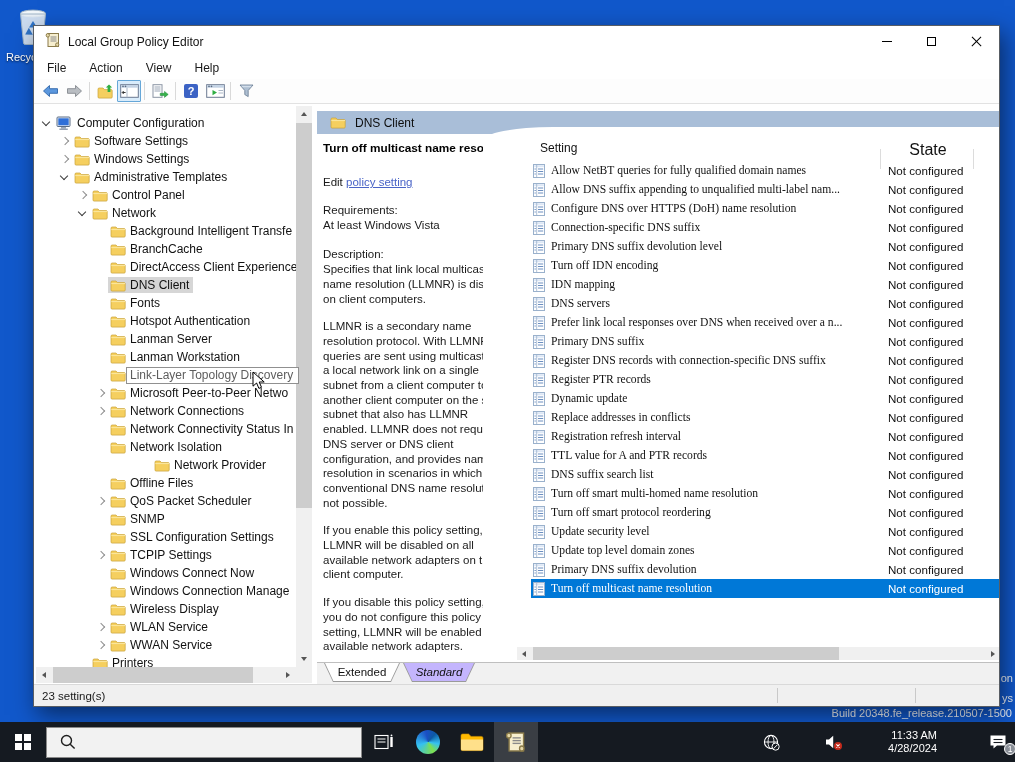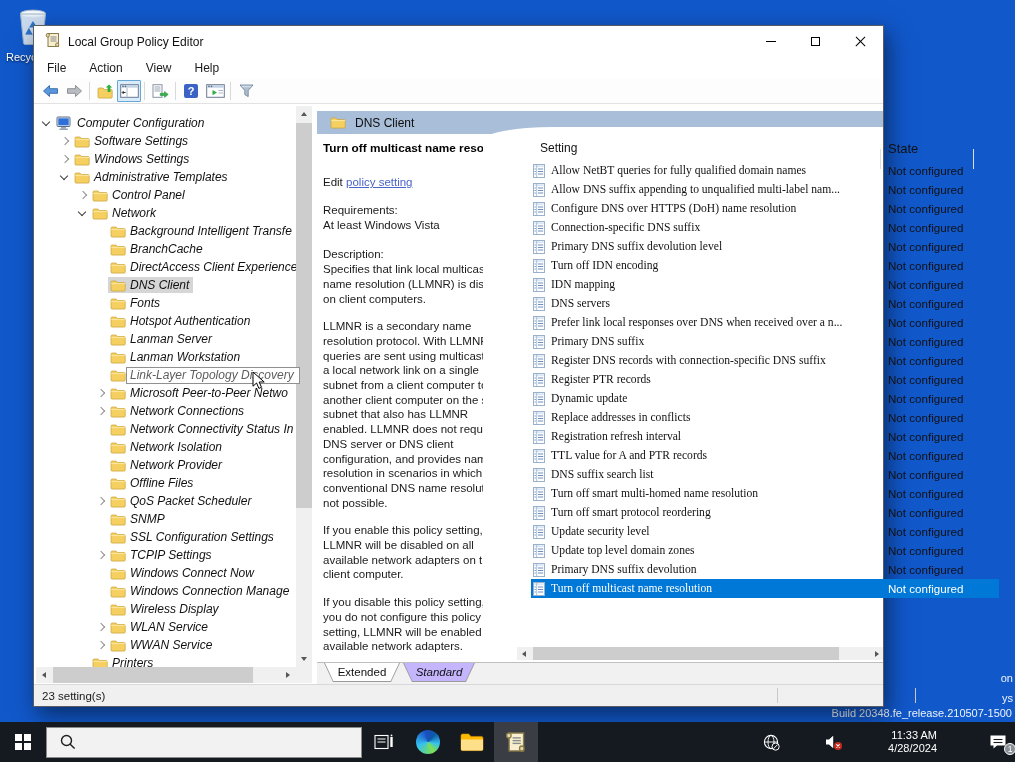--- a/index.html
+++ b/index.html
@@ -7,21 +7,21 @@
   #screen{position:relative;width:1015px;height:762px;background:#1158cb;overflow:hidden;}
 
   
   .desk-icon{position:absolute;left:6px;top:4px;width:54px;text-align:center;z-index:1;}
   .desk-icon .lbl{color:#fff;font-size:11px;margin-top:1px;text-shadow:0 1px 2px rgba(0,0,0,.7);white-space:nowrap;}
   .frag{position:absolute;right:2px;color:#eef3fa;font-size:11px;z-index:1;}
   #frag-on{top:672px;} #frag-ys{top:692px;}
   #build-text{position:absolute;right:3px;top:707px;color:#eef3fa;font-size:11px;z-index:1;white-space:nowrap;}
 
   
-  #window{position:absolute;left:33px;top:25px;width:851px;height:682px;background:#fff;
+  #window{position:absolute;left:33px;top:25px;width:967px;height:682px;background:#fff;
           border:1px solid #585d64;box-shadow:4px 8px 22px rgba(0,0,0,.5);z-index:2;}
   .titlebar{position:absolute;left:0;top:0;right:0;height:31px;background:#fff;display:flex;align-items:center;}
   .titlebar .app-icon{margin-left:11px;}
   .titlebar .title{margin-left:7px;font-size:12px;color:#111;}
   .win-btns{position:absolute;right:0;top:0;height:31px;display:flex;}
   .win-btn{width:45px;height:31px;display:flex;align-items:center;justify-content:center;}
   .glyph-min{width:10px;height:1px;background:#000;}
   .glyph-max{width:9px;height:9px;border:1px solid #000;}
   .glyph-x{position:relative;width:13px;height:13px;}
   .glyph-x::before,.glyph-x::after{content:"";position:absolute;left:0;top:6px;width:13px;height:1.2px;background:#000;}
@@ -32,21 +32,21 @@
 
   .toolbar{position:absolute;left:0;top:53px;right:0;height:25px;background:#fdfdfd;border-bottom:1px solid #e2e2e2;
            display:flex;align-items:center;padding-left:4px;}
   .tb-btn{display:flex;align-items:center;justify-content:center;width:24px;height:22px;}
   .tb-sep{width:1px;height:18px;background:#d9d9d9;margin:0 3px;}
   .tb-selected{background:#d9ecfb;border:1px solid #66a7d8;border-radius:1px;}
 
   .content{position:absolute;left:0;top:79px;right:0;bottom:22px;background:#fff;}
 
   
-  .tree-panel{position:absolute;left:2px;top:0;width:276px;bottom:0;background:#fff;overflow:hidden;font-style:italic;}
+  .tree-panel{position:absolute;left:2px;top:0;width:276px;bottom:0;background:#fff;overflow:hidden;}
   .tree-rows{position:absolute;left:0;top:9px;right:0;}
   .tree-row{display:flex;align-items:center;height:18px;white-space:nowrap;}
   .expander{width:14px;height:14px;flex:0 0 14px;position:relative;}
   .expander.col::after{content:"";position:absolute;left:4px;top:4px;width:5px;height:5px;
       border-right:1.3px solid #8f8f8f;border-bottom:1.3px solid #8f8f8f;transform:rotate(-45deg);}
   .expander.exp::after{content:"";position:absolute;left:3px;top:3px;width:5px;height:5px;
       border-right:1.3px solid #3c3c3c;border-bottom:1.3px solid #3c3c3c;transform:rotate(45deg);}
   .row-main{display:flex;align-items:center;padding:1px 4px 1px 2px;}
   .row-main.selected{background:#d6d6d6;}
   .t-ic{display:flex;margin-right:4px;}
@@ -75,21 +75,21 @@
   .edit-line{margin-top:21px;font-size:11.5px;color:#1a1a1a;}
   .edit-line a{color:#4a64c7;text-decoration:underline;}
   .req-label,.desc-label{margin-top:15px;font-size:11.5px;color:#1a1a1a;line-height:14.7px;}
   .req-value{font-size:11.5px;color:#1a1a1a;line-height:14.7px;}
   .paras .para{font-size:11.5px;color:#1a1a1a;line-height:14.7px;margin-top:13px;}
   .paras .para:first-child{margin-top:0;}
 
   .list-panel{position:absolute;left:166px;right:0;top:22px;bottom:22px;background:#fff;border-top-left-radius:70px 14px;}
   .lp-header{position:absolute;left:0;right:0;top:12px;height:20px;}
   .lp-header .col-setting{position:absolute;left:57px;top:2px;font-size:12px;color:#111;}
-  .lp-header .col-state{position:absolute;left:405px;width:80px;top:2px;font-size:13px;color:#111;text-align:left;}
+  .lp-header .col-state{position:absolute;left:405px;width:80px;top:2px;font-size:16px;color:#111;text-align:center;}
   .col-div{position:absolute;top:10px;height:20px;width:1px;background:#dcdcdc;}
   .lp-rows{position:absolute;left:48px;width:468px;top:34px;}
   .lv-row{position:relative;display:flex;align-items:center;height:19px;white-space:nowrap;overflow:hidden;}
   .lv-row .d-ic{display:flex;margin:0 6px 0 2px;flex:0 0 12px;}
   .lv-setting{font-size:11.6px;color:#111;font-family:Liberation Serif, serif;}
   .lv-state{position:absolute;left:357px;font-size:11.6px;color:#111;}
   .lv-row.sel{background:#0078d7;}
   .lv-row.sel .lv-setting,.lv-row.sel .lv-state{color:#fff;}
   #list-hscroll{left:34px;right:0;bottom:2px;height:13px;}
   #list-hscroll .sb-btn{width:13px;height:13px;}
@@ -496,21 +496,21 @@
 
       <span class="t-ic icon-folder">
         <svg width="16" height="13" viewBox="0 0 16 13">
                     <path d="M1 3.2C1 2.5 1.4 2 2 2 L6 2 L7.5 3.6 L14.2 3.6 C14.8 3.6 15.2 4 15.2 4.6 L15.2 11 C15.2 11.7 14.8 12.1 14.2 12.1 L2 12.1 C1.4 12.1 1 11.7 1 11 Z" fill="#f5cf5f" stroke="#c9a23a" stroke-width="0.7"></path>
                     <path d="M1.3 5.1 L15 5.1 L15 4 L1.3 4 Z" fill="#fae59a"></path>
                   </svg>
       </span>
       <span class="t-label">Network Isolation</span>
     </span>
   </div>
-            <div class="tree-row" style="padding-left: 58px;">
+            <div class="tree-row" style="padding-left: 58px; gap: 44px;">
     <span class="expander"></span>
     <span class="row-main">
 
       <span class="t-ic icon-folder">
         <svg width="16" height="13" viewBox="0 0 16 13">
                     <path d="M1 3.2C1 2.5 1.4 2 2 2 L6 2 L7.5 3.6 L14.2 3.6 C14.8 3.6 15.2 4 15.2 4.6 L15.2 11 C15.2 11.7 14.8 12.1 14.2 12.1 L2 12.1 C1.4 12.1 1 11.7 1 11 Z" fill="#f5cf5f" stroke="#c9a23a" stroke-width="0.7"></path>
                     <path d="M1.3 5.1 L15 5.1 L15 4 L1.3 4 Z" fill="#fae59a"></path>
                   </svg>
       </span>
       <span class="t-label">Network Provider</span>

